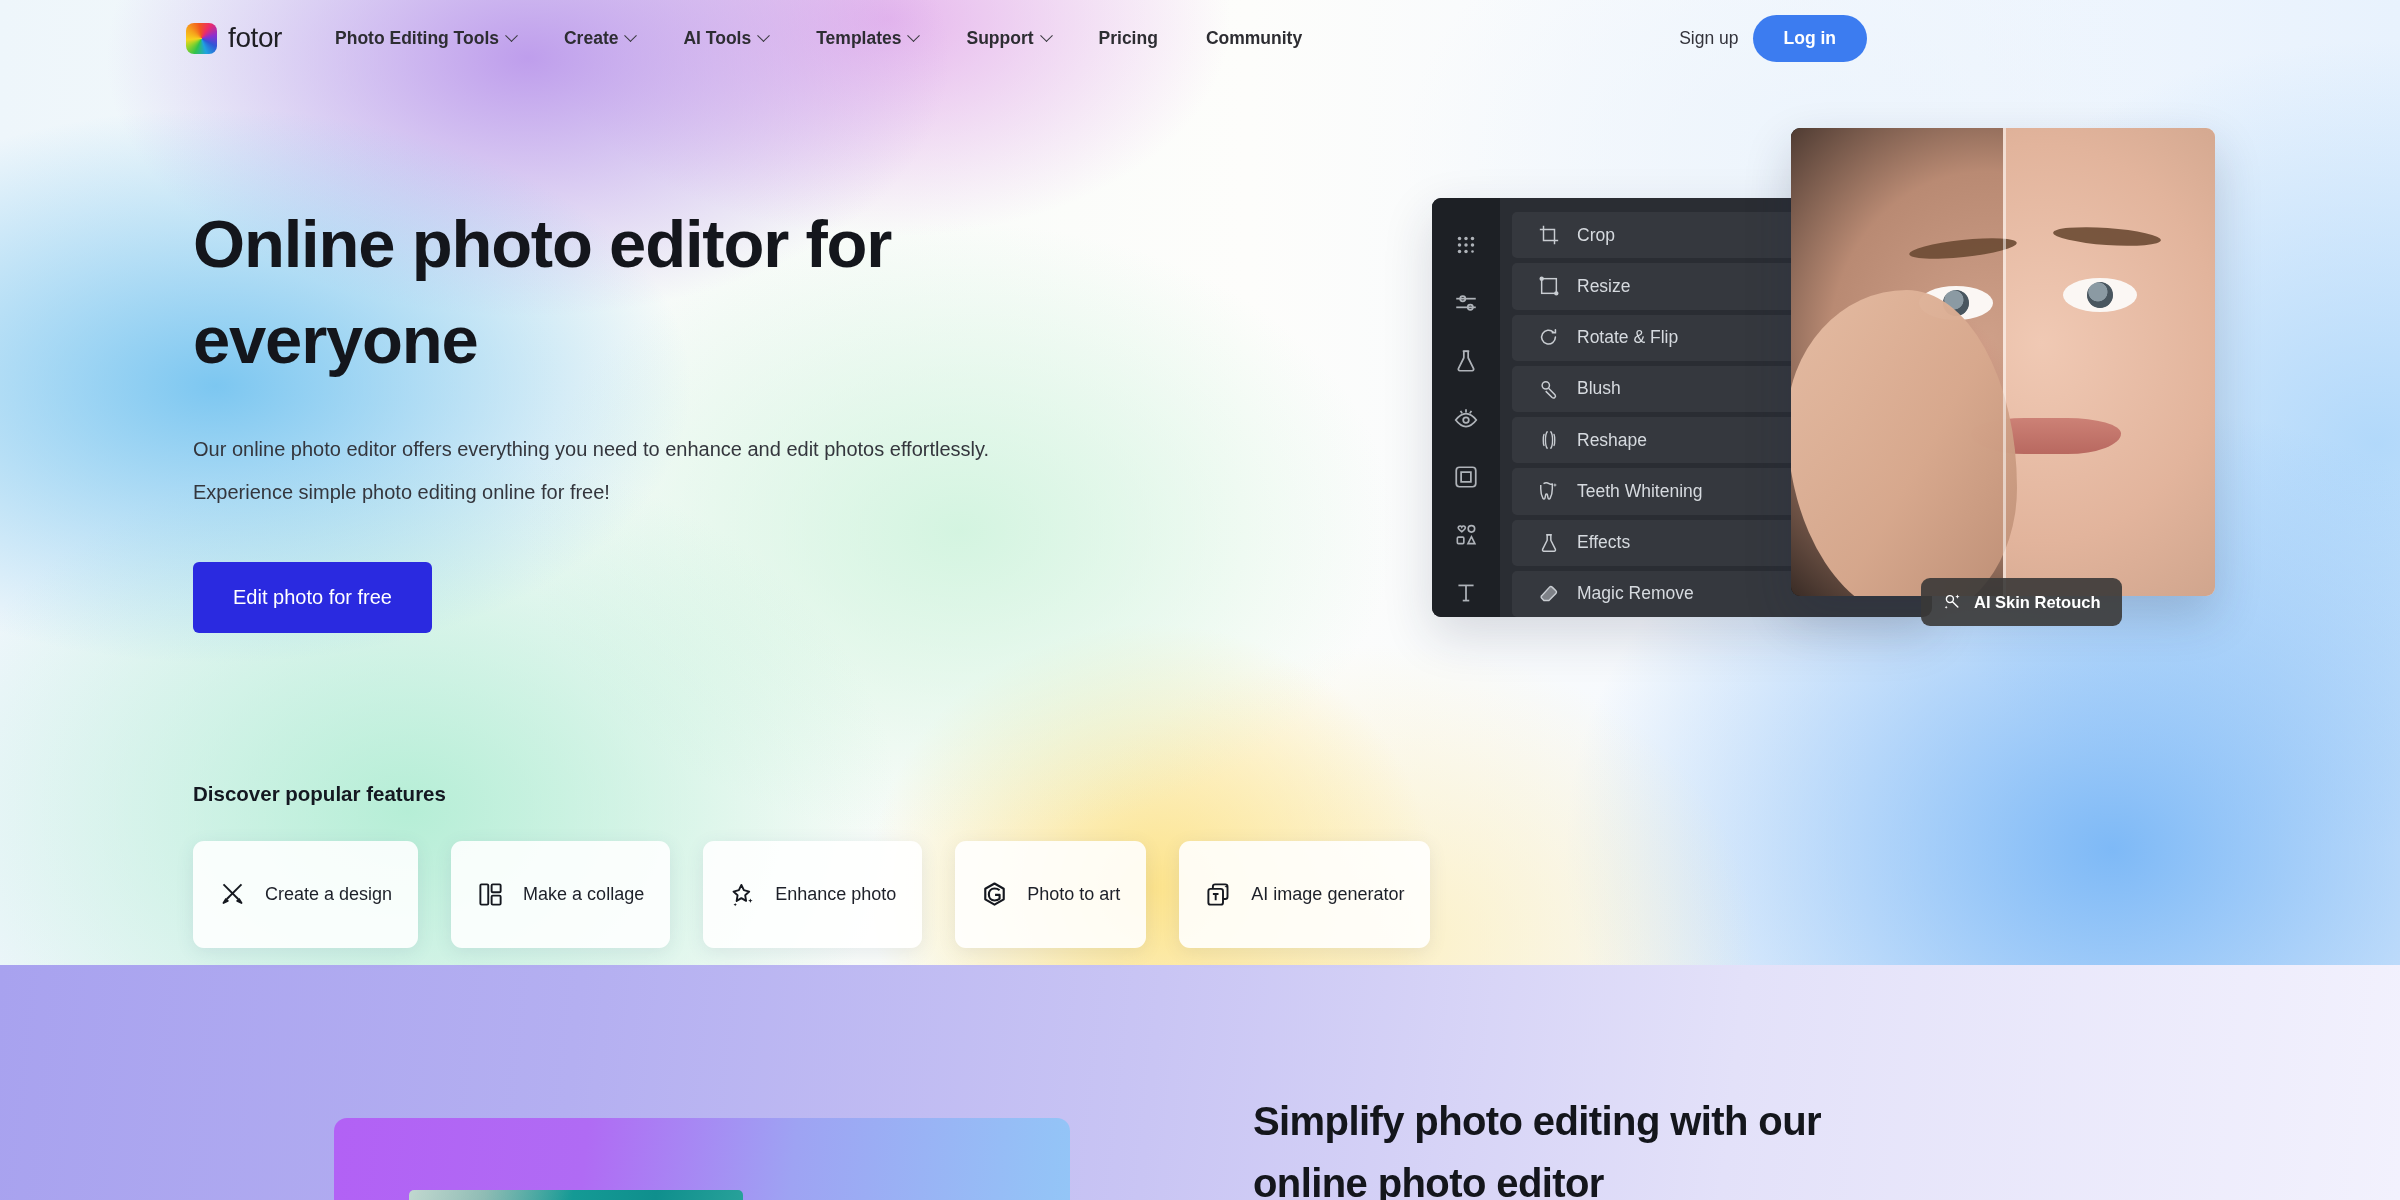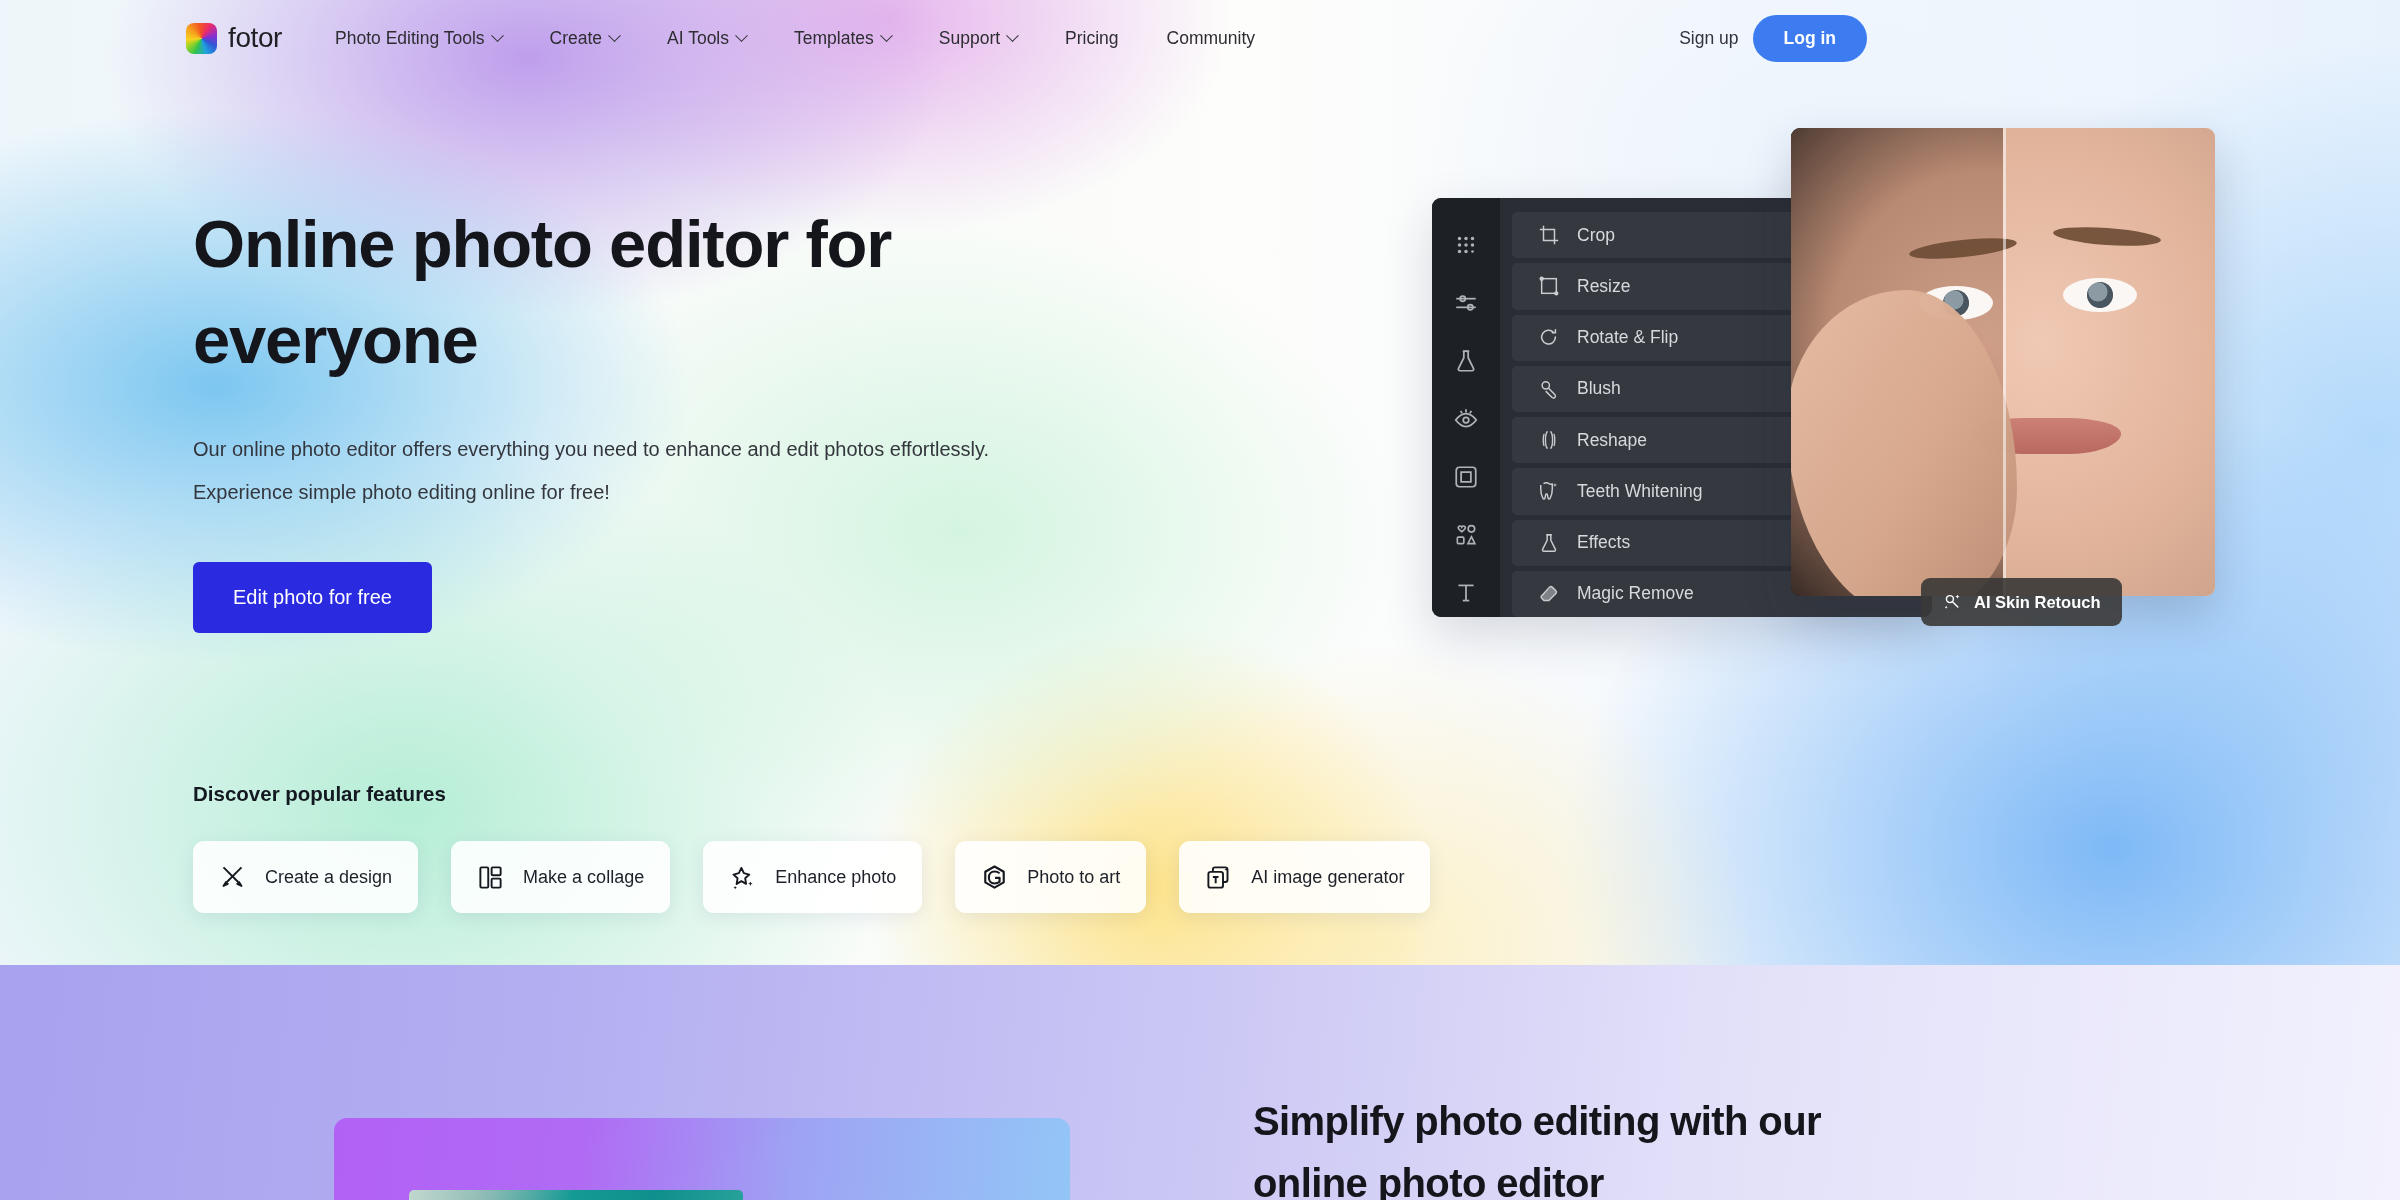--- a/index.html
+++ b/index.html
@@ -40,21 +40,21 @@
   }
   #logo-group { display:flex; align-items:center; gap:11px; margin-left:186px; }
   .logo-mark { width:31px; height:31px; border-radius:8px; overflow:hidden; position:relative;
     background:conic-gradient(from -95deg,
       #f7d21e 0deg,#f6a11c 42deg,#f2571f 86deg,#ec2b6a 128deg,
       #8b2fd0 172deg,#2f57d6 214deg,#1fa3e0 256deg,#32c34a 300deg,#9ad428 334deg,#f7d21e 360deg);
   }
   .logo-word { font-size:28px; color:#1f1f24; letter-spacing:-.4px; font-weight:400; }
   #nav-links { display:flex; align-items:center; margin-left:29px; }
   .nav-item { display:flex; align-items:center; gap:8px; color:#2d2d32;
-    font-size:17.5px; padding:0 24px; cursor:pointer; white-space:nowrap; }
+    font-size:17.5px; padding:0 24px; cursor:pointer; white-space:nowrap;font-weight:bold; }
   .chev { width:9px; height:9px; border-right:1.9px solid #3a3a40; border-bottom:1.9px solid #3a3a40;
     transform:rotate(45deg) translate(-2px,-2px); }
   #nav-right { margin-left:auto; margin-right:146px; display:flex; align-items:center; gap:14px; }
   #signup-link { color:#32323a; font-size:17.5px; cursor:pointer; }
   #login-button { background:#3c7cf0; color:#fff; font-size:17.5px; font-weight:600;
     border:none; border-radius:24px; padding:13px 31px; cursor:pointer; }
 
   
   #hero-copy { position:absolute; left:193px; top:196px; width:1060px; z-index:10; }
   #hero-title { font-size:67px; line-height:96px; font-weight:700; color:#14161c; letter-spacing:-1.2px; }
@@ -105,21 +105,21 @@
     background:linear-gradient(120deg,#e6bda4 0%,#d8a98e 55%,#bd8e75 100%); opacity:.97; }
   #skin-tooltip { position:absolute; left:1921px; top:578px; z-index:12;
     background:rgba(58,56,55,.9); color:#fff; font-size:16.5px; font-weight:600;
     border-radius:9px; padding:14px 21px; display:flex; align-items:center; gap:12px; }
   #skin-tooltip svg { width:20px; height:20px; }
 
   
   #features { position:absolute; left:193px; top:765px; z-index:10; }
   #features-title { font-size:20.5px; font-weight:700; color:#141821;margin-top:17px; }
   #feature-cards { display:flex; gap:33px; margin-top:35px; }
-  .feature-card { height:72px; background:rgba(255,255,255,.88); border-radius:11px;
+  .feature-card { height:107px; background:rgba(255,255,255,.88); border-radius:11px;
     display:flex; align-items:center; gap:19px; padding:0 26px; cursor:pointer;
     box-shadow:0 4px 18px rgba(60,80,130,.10); }
   .feature-card svg { width:27px; height:27px; flex:none; }
   .feature-card span { font-size:18px; color:#1d2029; white-space:nowrap; }
 
   
   #purple-section { position:absolute; left:0; top:965px; width:2400px; height:235px;
     background:linear-gradient(96deg,#a8a2ef 0%, #b4aff1 24%, #c9c5f4 48%, #e3e1f9 72%, #f2f1fd 100%); }
   #promo-card { position:absolute; left:334px; top:1118px; width:736px; height:120px;
     border-radius:13px;

